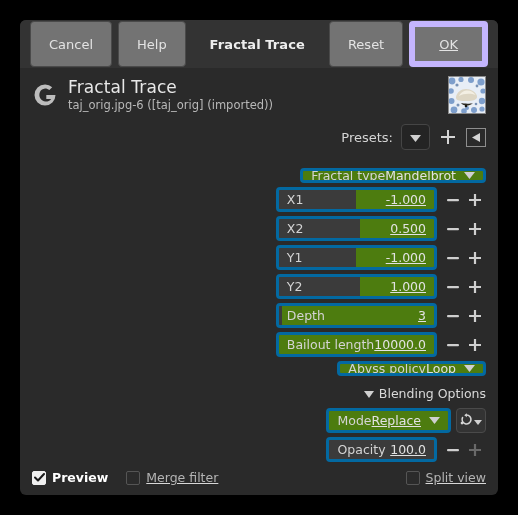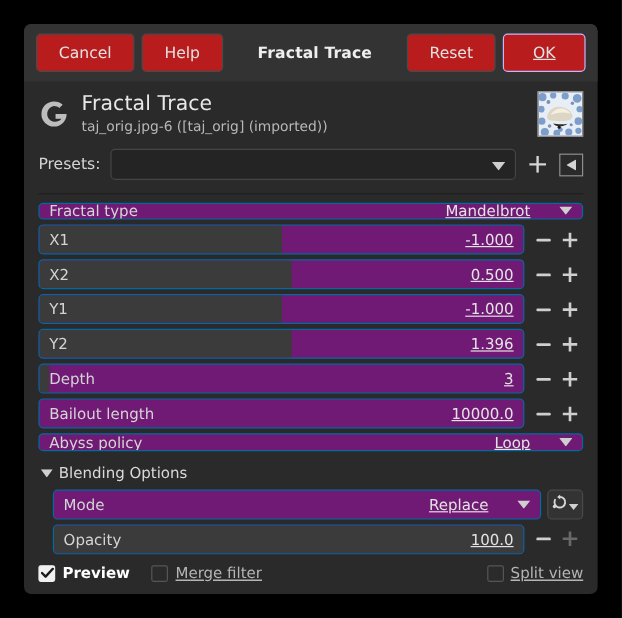--- a/index.html
+++ b/index.html
@@ -32,35 +32,35 @@
     height: 48px;
     background: #333333;
     border-radius: 6px 6px 0 0;
     display: flex;
     align-items: center;
     padding: 0 10px;
     gap: 6px;
     flex-shrink: 0;
   }
   .hbtn {
-    background: #b91c1c;
+    background: #737373;
     border: 1px solid #4a4a4a;
     border-radius: 4px;
     color: #e3e3e3;
     font-size: 13px;
-    height: 32px;
+    height: 46px;
     padding: 0 18px;
     display: flex;
     align-items: center;
     justify-content: center;
     cursor: pointer;
     white-space: nowrap;
   }
   .hbtn.primary {
-    border: 1px solid #c4b5fd;
+    border: 6px solid #c4b5fd;
     padding: 0 24px;
     text-decoration: underline;
   }
   .titlebar-title {
     flex: 1;
     text-align: center;
     font-size: 13px;
     font-weight: bold;
     color: #eeeeee;
     letter-spacing: .1px;
@@ -105,20 +105,21 @@
   .thumb svg { display: block; }
 
   
   .body {
     flex: 1;
     padding: 0 12px;
     display: flex;
     flex-direction: column;
     gap: 4px;
     overflow: hidden;
+    align-items: flex-end;
   }
 
   .presets-row {
     display: flex;
     align-items: center;
     gap: 8px;
     padding: 4px 0 6px 0;
   }
   .presets-label { font-size: 13px; color: #d5d5d5; white-space: nowrap; }
   .presets-combo {
@@ -148,28 +149,27 @@
   .divider {
     height: 1px;
     background: #1e1e1e;
     margin: 1px 0 3px 0;
   }
 
   
   .ctl {
     position: relative;
     height: 25px;
-    background: #701a75;
-    border: 1px solid #0369a1;
+    background: #4d7c0f;
+    border: 3px solid #0369a1;
     border-radius: 4px;
     display: flex;
     align-items: center;
     overflow: hidden;
     cursor: pointer;
-    gap: 16px;
   }
   .ctl .fill {
     position: absolute;
     left: 0; top: 0; bottom: 0;
     background: #3b3b3b;
     pointer-events: none;
   }
   .ctl .lbl {
     position: relative;
     z-index: 2;
@@ -397,21 +397,21 @@
           <div class="stepper">
             <svg width="14" height="14" viewBox="0 0 14 14">
               <path d="M5.9 1h2.2v4.9H13v2.2H8.1V13H5.9V8.1H1V5.9h4.9z" fill="#cfcfcf"></path>
             </svg>
           </div>
         </div>
         <div class="row">
           <div class="ctl">
             <div class="fill" style="width: 52%;"></div>
             <span class="lbl">Y2</span>
-            <span class="val">1.396</span>
+            <span class="val">1.000</span>
           </div>
           <div class="stepper minus">
             <svg width="14" height="14" viewBox="0 0 14 14">
               <rect x="1" y="6" width="12" height="2.3" rx="1" fill="#cfcfcf"></rect>
             </svg>
           </div>
           <div class="stepper">
             <svg width="14" height="14" viewBox="0 0 14 14">
               <path d="M5.9 1h2.2v4.9H13v2.2H8.1V13H5.9V8.1H1V5.9h4.9z" fill="#cfcfcf"></path>
             </svg>

